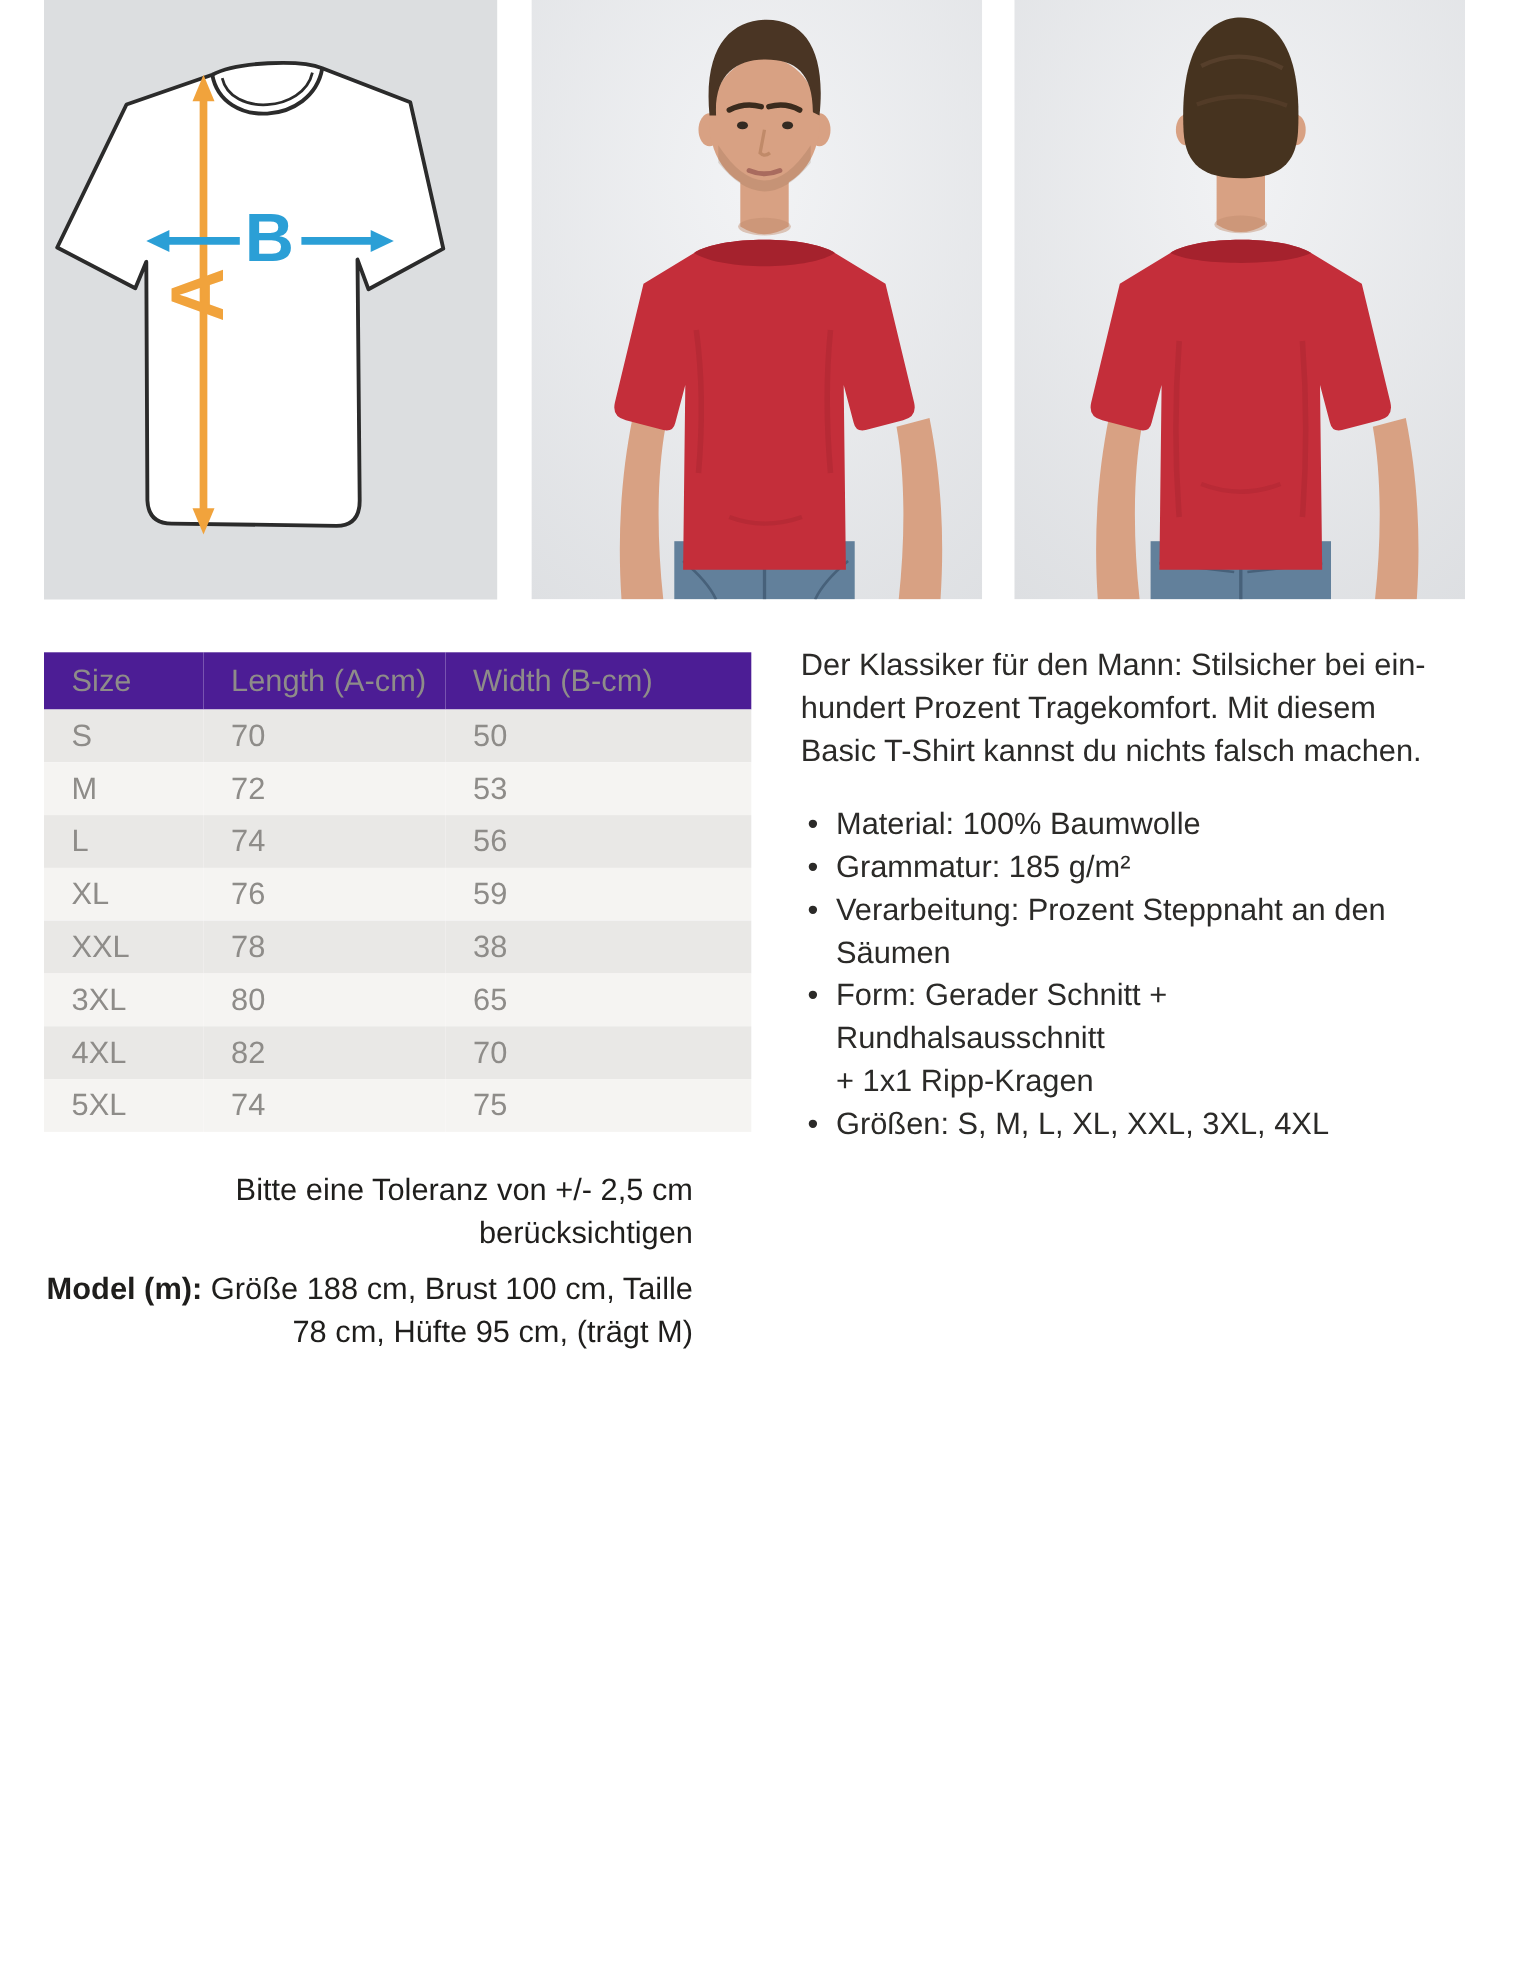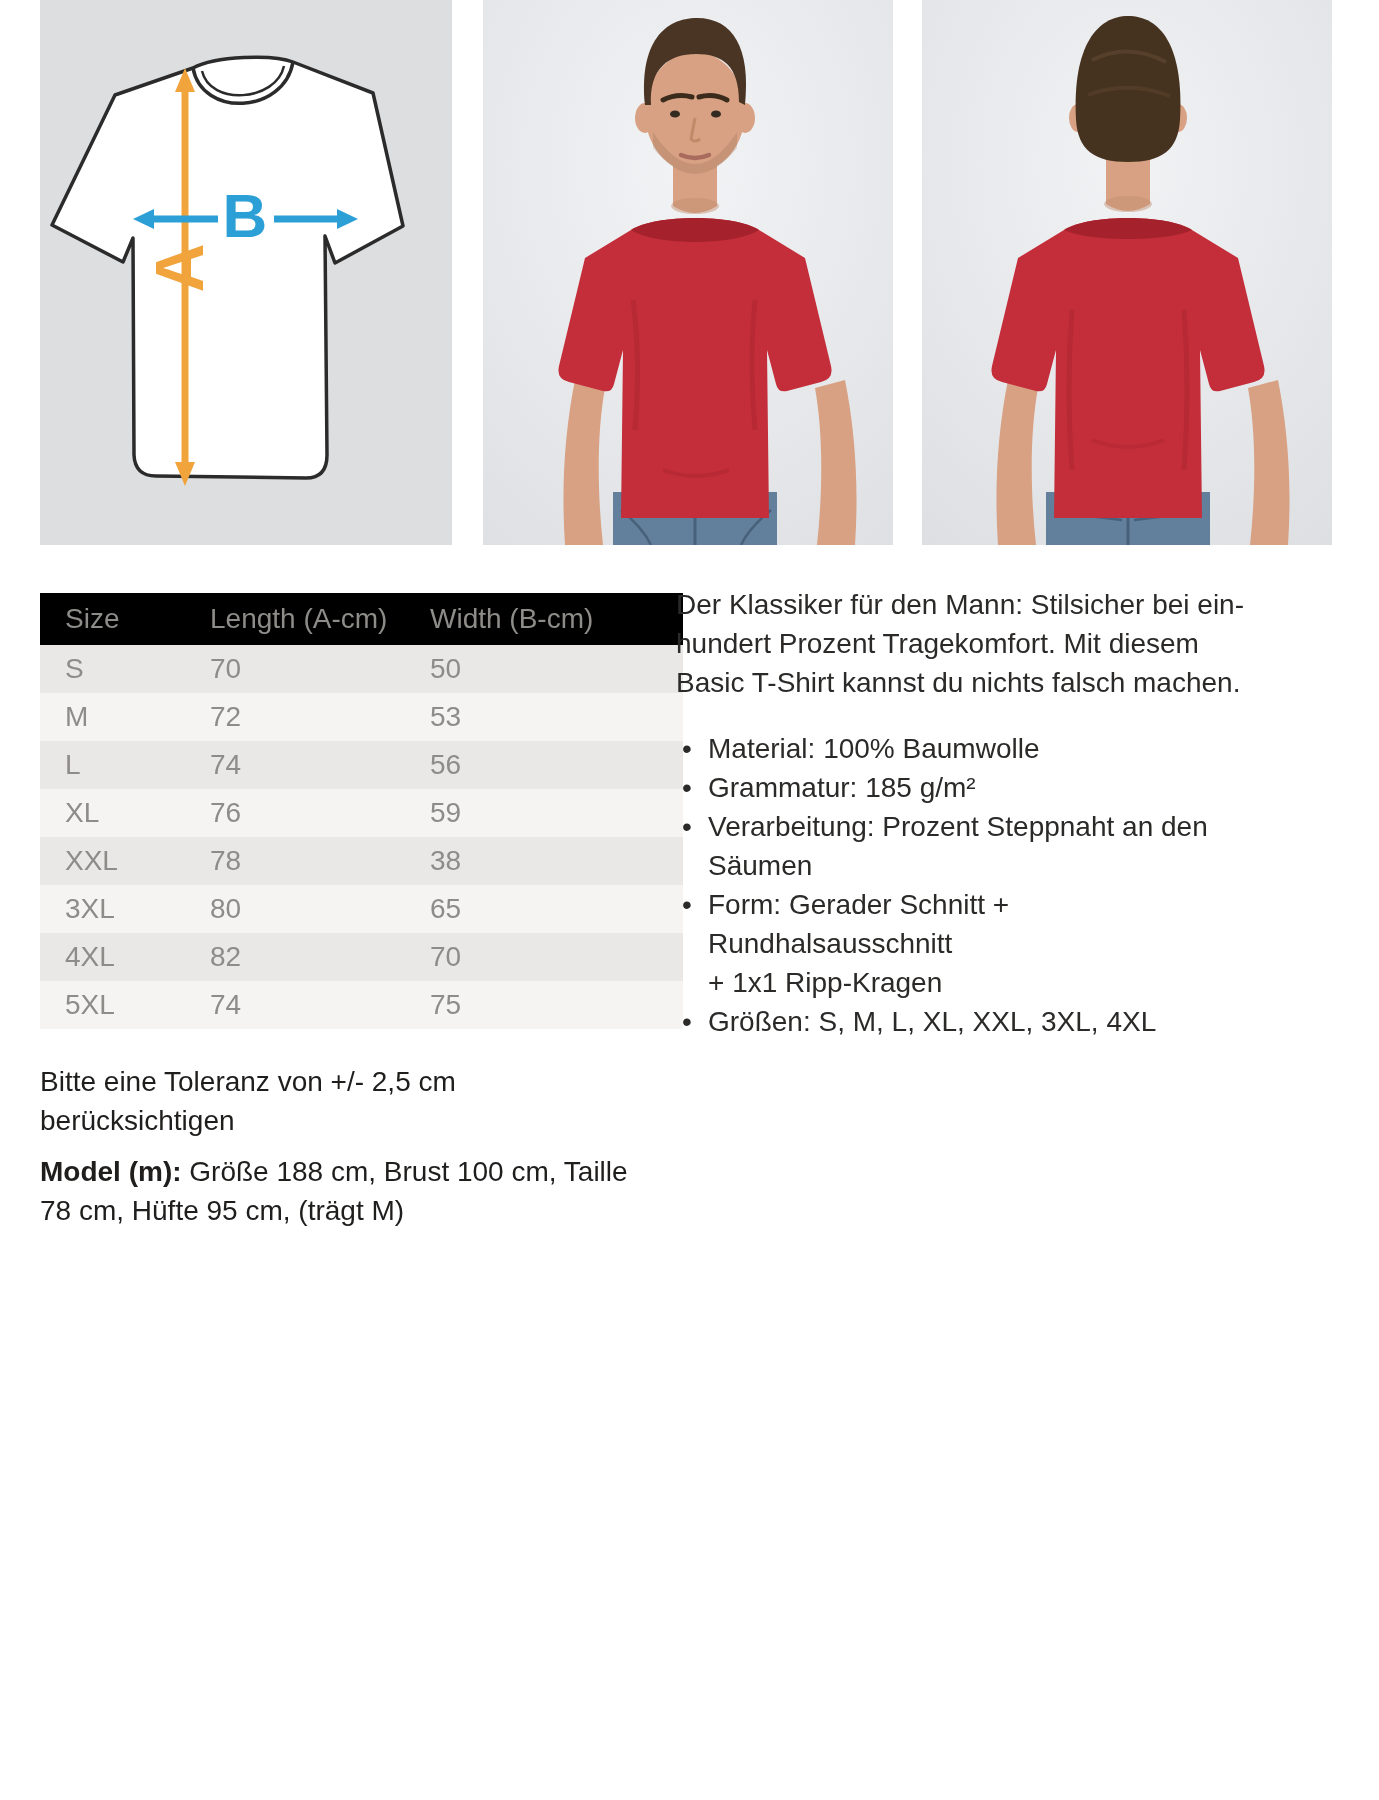--- a/index.html
+++ b/index.html
@@ -10,35 +10,35 @@
   .tile{position:absolute;top:0;height:545px;overflow:hidden;}
   #tile-diagram{left:40px;width:412px;background:#dcdee0;}
   #tile-front{left:483px;width:410px;}
   #tile-back{left:922px;width:410px;}
   .tile svg{display:block;}
 
   
   .size-table{position:absolute;left:40px;top:593px;width:643px;border-collapse:collapse;
               font-size:28px;color:#8e8c89;table-layout:fixed;}
   .size-table col.c1{width:145px;} .size-table col.c2{width:220px;} .size-table col.c3{width:278px;}
-  .size-table th{font-weight:normal;text-align:left;padding:0 0 0 25px;height:52px;background:#000000;}
+  .size-table th{font-weight:normal;text-align:left;padding:0 0 0 25px;height:52px;background:#4c1d95;}
   .size-table td{padding:0 0 0 25px;height:48px;}
   .size-table tbody tr:nth-child(odd){background:#e9e8e6;}
   .size-table tbody tr:nth-child(even){background:#f5f4f2;}
 
   
-  .description{position:absolute;left:676px;top:585px;width:585px;font-size:28px;line-height:39px;color:#2b2a28;}
+  .description{position:absolute;left:728px;top:585px;width:585px;font-size:28px;line-height:39px;color:#2b2a28;}
   .description .intro{margin:0;white-space:pre-line;}
   .spec-list{list-style:none;margin:27px 0 0 0;padding:0;}
   .spec-list li{position:relative;padding-left:32px;white-space:pre-line;}
   .spec-list li::before{content:"\2022";position:absolute;left:6px;top:0;color:#2b2a28;}
 
   
   .notes{position:absolute;left:40px;top:1062px;width:590px;font-size:28px;line-height:39px;color:#1f1e1c;}
-  .notes p{margin:0;}
+  .notes p{margin:0;text-align:right;}
   .notes .model-line{margin-top:12px;}
   .notes strong{font-weight:bold;}
   .notes .model-text{white-space:pre-line;}
 </style>
 </head>
 <body>
 
 <div class="page">
 
   <figure class="tile" id="tile-diagram" style="margin:0;">

